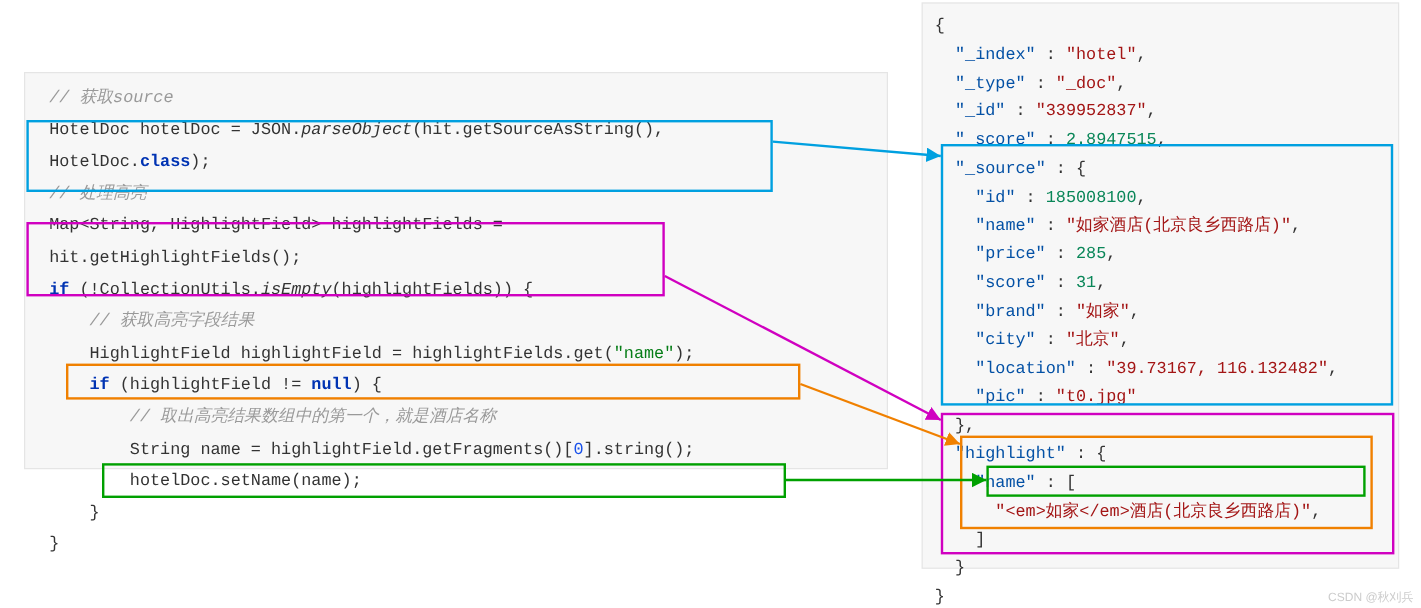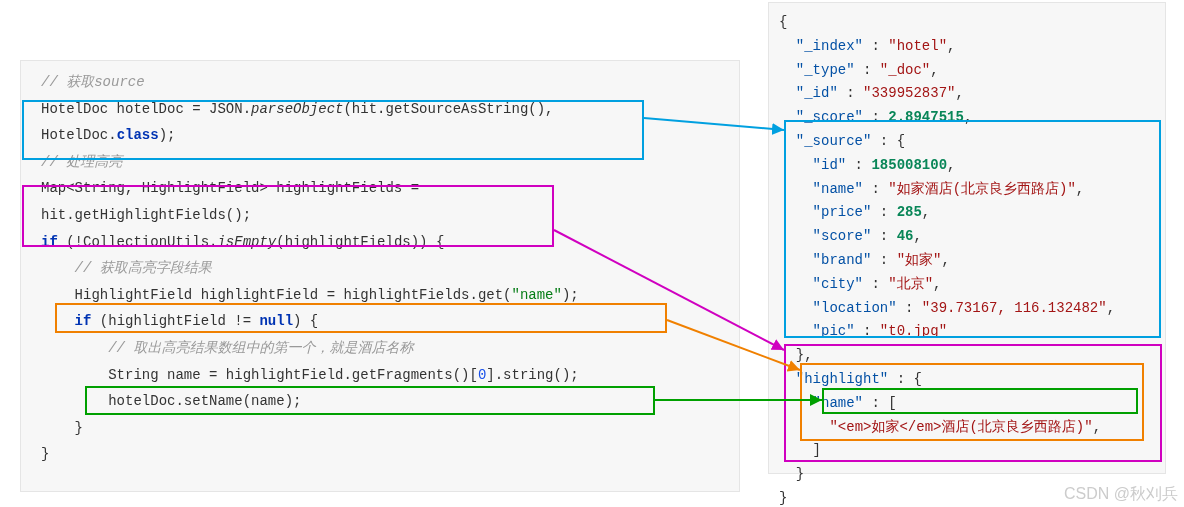--- a/index.html
+++ b/index.html
@@ -20,38 +20,38 @@
     box-sizing: border-box;
     padding: 8px 10px;
     line-height: 1.9;
     white-space: pre;
     color: #333;
   }
   #left-panel {
     left: 20px;
     top: 60px;
     width: 720px;
-    height: 432px;
+    height: 331px;
     padding-left: 20px;
   }
   #right-panel {
     left: 768px;
     top: 2px;
     width: 398px;
     height: 472px;
     line-height: 1.7;
   }
   .cm { color: #999; font-style: italic; }
   .kw { color: #0033b3; font-weight: bold; }
   .mtd { font-style: italic; }
   .str { color: #067d17; }
   .num { color: #1750eb; }
   .key { color: #0451a5; }
   .jstr { color: #a31515; }
-  .jnum { color: #098658; font-weight: bold; }
+  .jnum { color: #098658; }
 
   .box {
     position: absolute;
     box-sizing: border-box;
     border-width: 2px;
     border-style: solid;
     pointer-events: none;
   }
   #box-blue-left   { left: 22px;  top: 100px; width: 622px; height: 60px;  border-color: #00a0e0; }
   #box-magenta-left{ left: 22px;  top: 185px; width: 532px; height: 62px;  border-color: #d000c0; }
@@ -66,21 +66,21 @@
   .arrow {
     position: absolute;
     pointer-events: none;
     overflow: visible;
   }
   .watermark {
     position: absolute;
     right: 6px;
     bottom: 2px;
     color: #ccc;
-    font-size: 16px;
+    font-size: 10px;
     font-family: sans-serif;
   }
 </style>
 </head>
 <body>
 
 <div id="left-panel" class="panel"><span class="cm">// 获取source</span>
 <span><span>HotelDoc hotelDoc = JSON.</span><span class="mtd">parseObject</span><span>(hit.getSourceAsString(),</span></span>
 <span><span>HotelDoc.</span><span class="kw">class</span><span>);</span></span>
 <span class="cm">// 处理高亮</span>
@@ -98,21 +98,21 @@
 
 <div id="right-panel" class="panel"><span>{</span>
   <span class="key">"_index"</span> : <span class="jstr">"hotel"</span>,
   <span class="key">"_type"</span> : <span class="jstr">"_doc"</span>,
   <span class="key">"_id"</span> : <span class="jstr">"339952837"</span>,
   <span class="key">"_score"</span> : <span class="jnum">2.8947515</span>,
   <span class="key">"_source"</span> : {
     <span class="key">"id"</span> : <span class="jnum">185008100</span>,
     <span class="key">"name"</span> : <span class="jstr">"如家酒店(北京良乡西路店)"</span>,
     <span class="key">"price"</span> : <span class="jnum">285</span>,
-    <span class="key">"score"</span> : <span class="jnum">46</span>,
+    <span class="key">"score"</span> : <span class="jnum">31</span>,
     <span class="key">"brand"</span> : <span class="jstr">"如家"</span>,
     <span class="key">"city"</span> : <span class="jstr">"北京"</span>,
     <span class="key">"location"</span> : <span class="jstr">"39.73167, 116.132482"</span>,
     <span class="key">"pic"</span> : <span class="jstr">"t0.jpg"</span>
   },
   <span class="key">"highlight"</span> : {
     <span class="key">"name"</span> : [
       <span class="jstr">"&lt;em&gt;如家&lt;/em&gt;酒店(北京良乡西路店)"</span>,
     ]
   }

